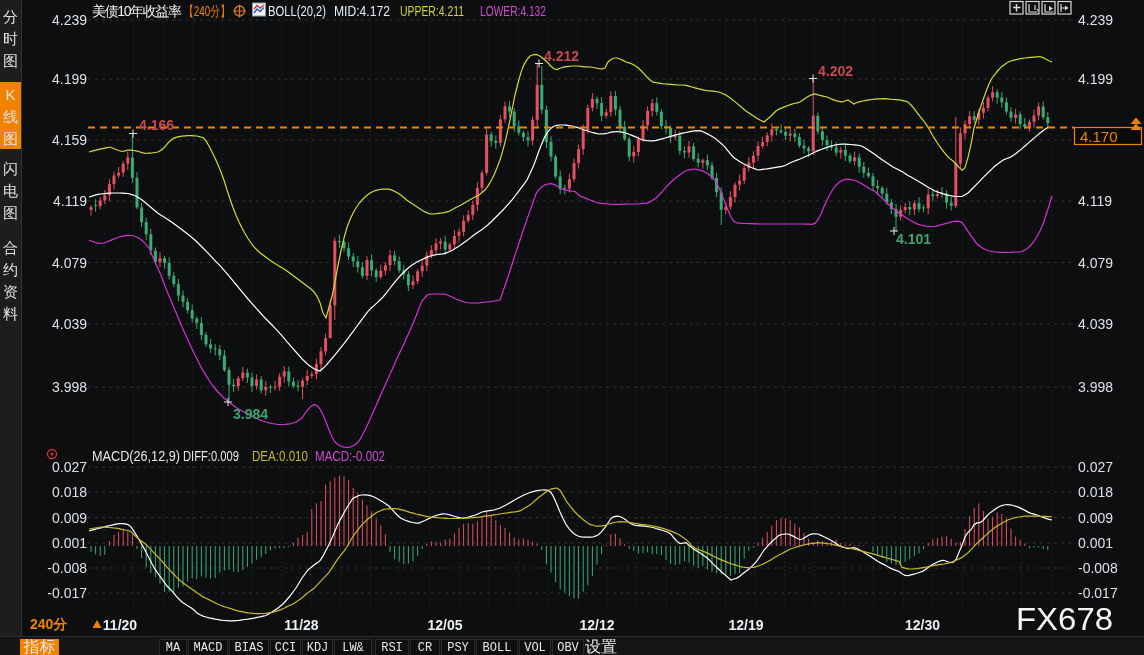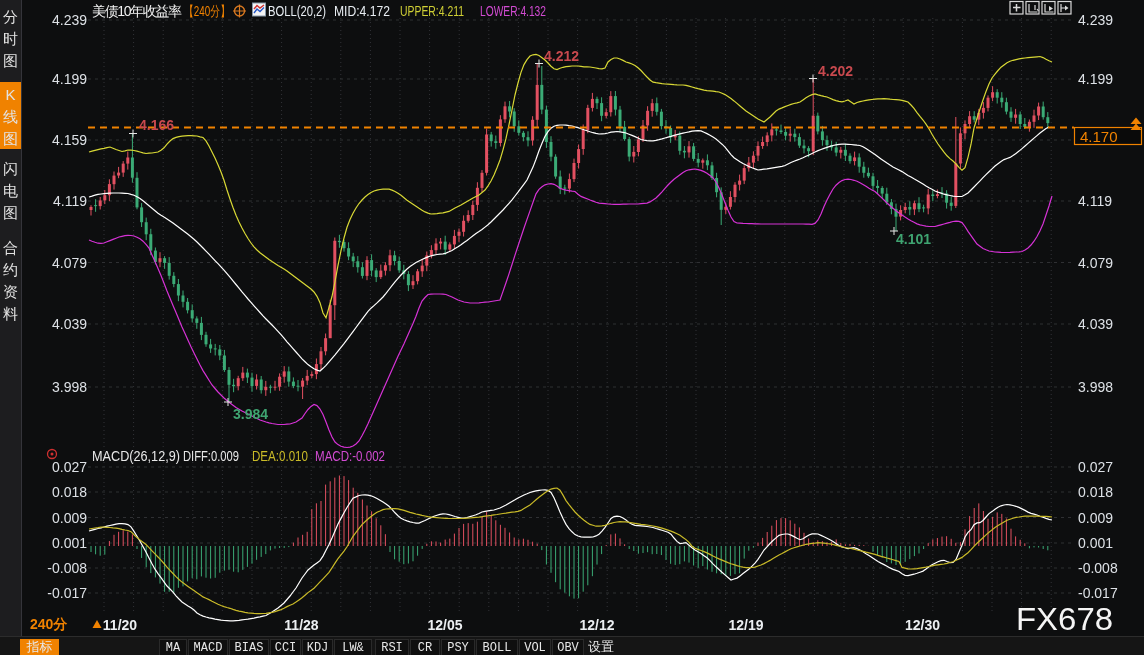--- a/index.html
+++ b/index.html
@@ -2,21 +2,21 @@
 <html><head><meta charset="utf-8">
 <style>
 html,body{margin:0;padding:0;background:#0d0e0f;width:1144px;height:655px;overflow:hidden;}
 body{font-family:"Liberation Sans",sans-serif;}
 #wrap{position:relative;width:1144px;height:655px;}
 #sidebar{position:absolute;left:0;top:0;width:21px;height:655px;background:#1d1d1f;border-right:1px solid #34343a;}
 .sv{position:absolute;left:0;width:21px;text-align:center;color:#e2e2e2;font-size:15px;line-height:22px;}
 .sv div{height:22px;}
 #ksel{position:absolute;left:0;top:82px;width:21px;height:67px;background:#f08200;}
 #tabs{position:absolute;left:0;top:636px;width:1144px;height:19px;background:#151515;border-top:1px solid #2c2c2c;}
-.tab{position:absolute;top:2px;height:16px;line-height:16px;text-align:center;color:#e8e8e8;font-size:13px;}
+.tab{position:absolute;top:2px;height:16px;line-height:16px;text-align:center;color:#e8e8e8;font-size:16px;}
 .mono{font-family:"Liberation Mono",monospace;font-size:12px;background:#0f0f0f;border:1px solid #2a2a2a;}
 #chart{position:absolute;left:0;top:0;}
 </style></head>
 <body>
 <div id="wrap">
 <svg id="chart" width="1144" height="655">
 <rect x="0" y="0" width="1144" height="655" fill="#0d0e0f"></rect>
 <path d="M104.0 18V612 M133.6 18V612 M163.2 18V612 M192.8 18V612 M222.4 18V612 M252.0 18V612 M281.6 18V612 M311.2 18V612 M340.8 18V612 M370.4 18V612 M400.0 18V612 M429.6 18V612 M459.2 18V612 M488.8 18V612 M518.4 18V612 M548.0 18V612 M577.6 18V612 M607.2 18V612 M636.8 18V612 M666.4 18V612 M696.0 18V612 M725.6 18V612 M755.2 18V612 M784.8 18V612 M814.4 18V612 M844.0 18V612 M873.6 18V612 M903.2 18V612 M932.8 18V612 M962.4 18V612 M992.0 18V612 M1021.6 18V612 M1051.2 18V612" stroke="#323338" stroke-width="1" stroke-dasharray="1,3" fill="none"></path>
 <path d="M88 20.0H1074 M88 79.0H1074 M88 140.0H1074 M88 201.0H1074 M88 262.5H1074 M88 324.0H1074 M88 387.0H1074 M88 467.0H1074 M88 492.0H1074 M88 517.5H1074 M88 543.0H1074 M88 568.0H1074 M88 593.0H1074" stroke="#2f3033" stroke-width="1" stroke-dasharray="3,4" fill="none"></path>
 <g stroke="#e25061" stroke-width="1" fill="none">

